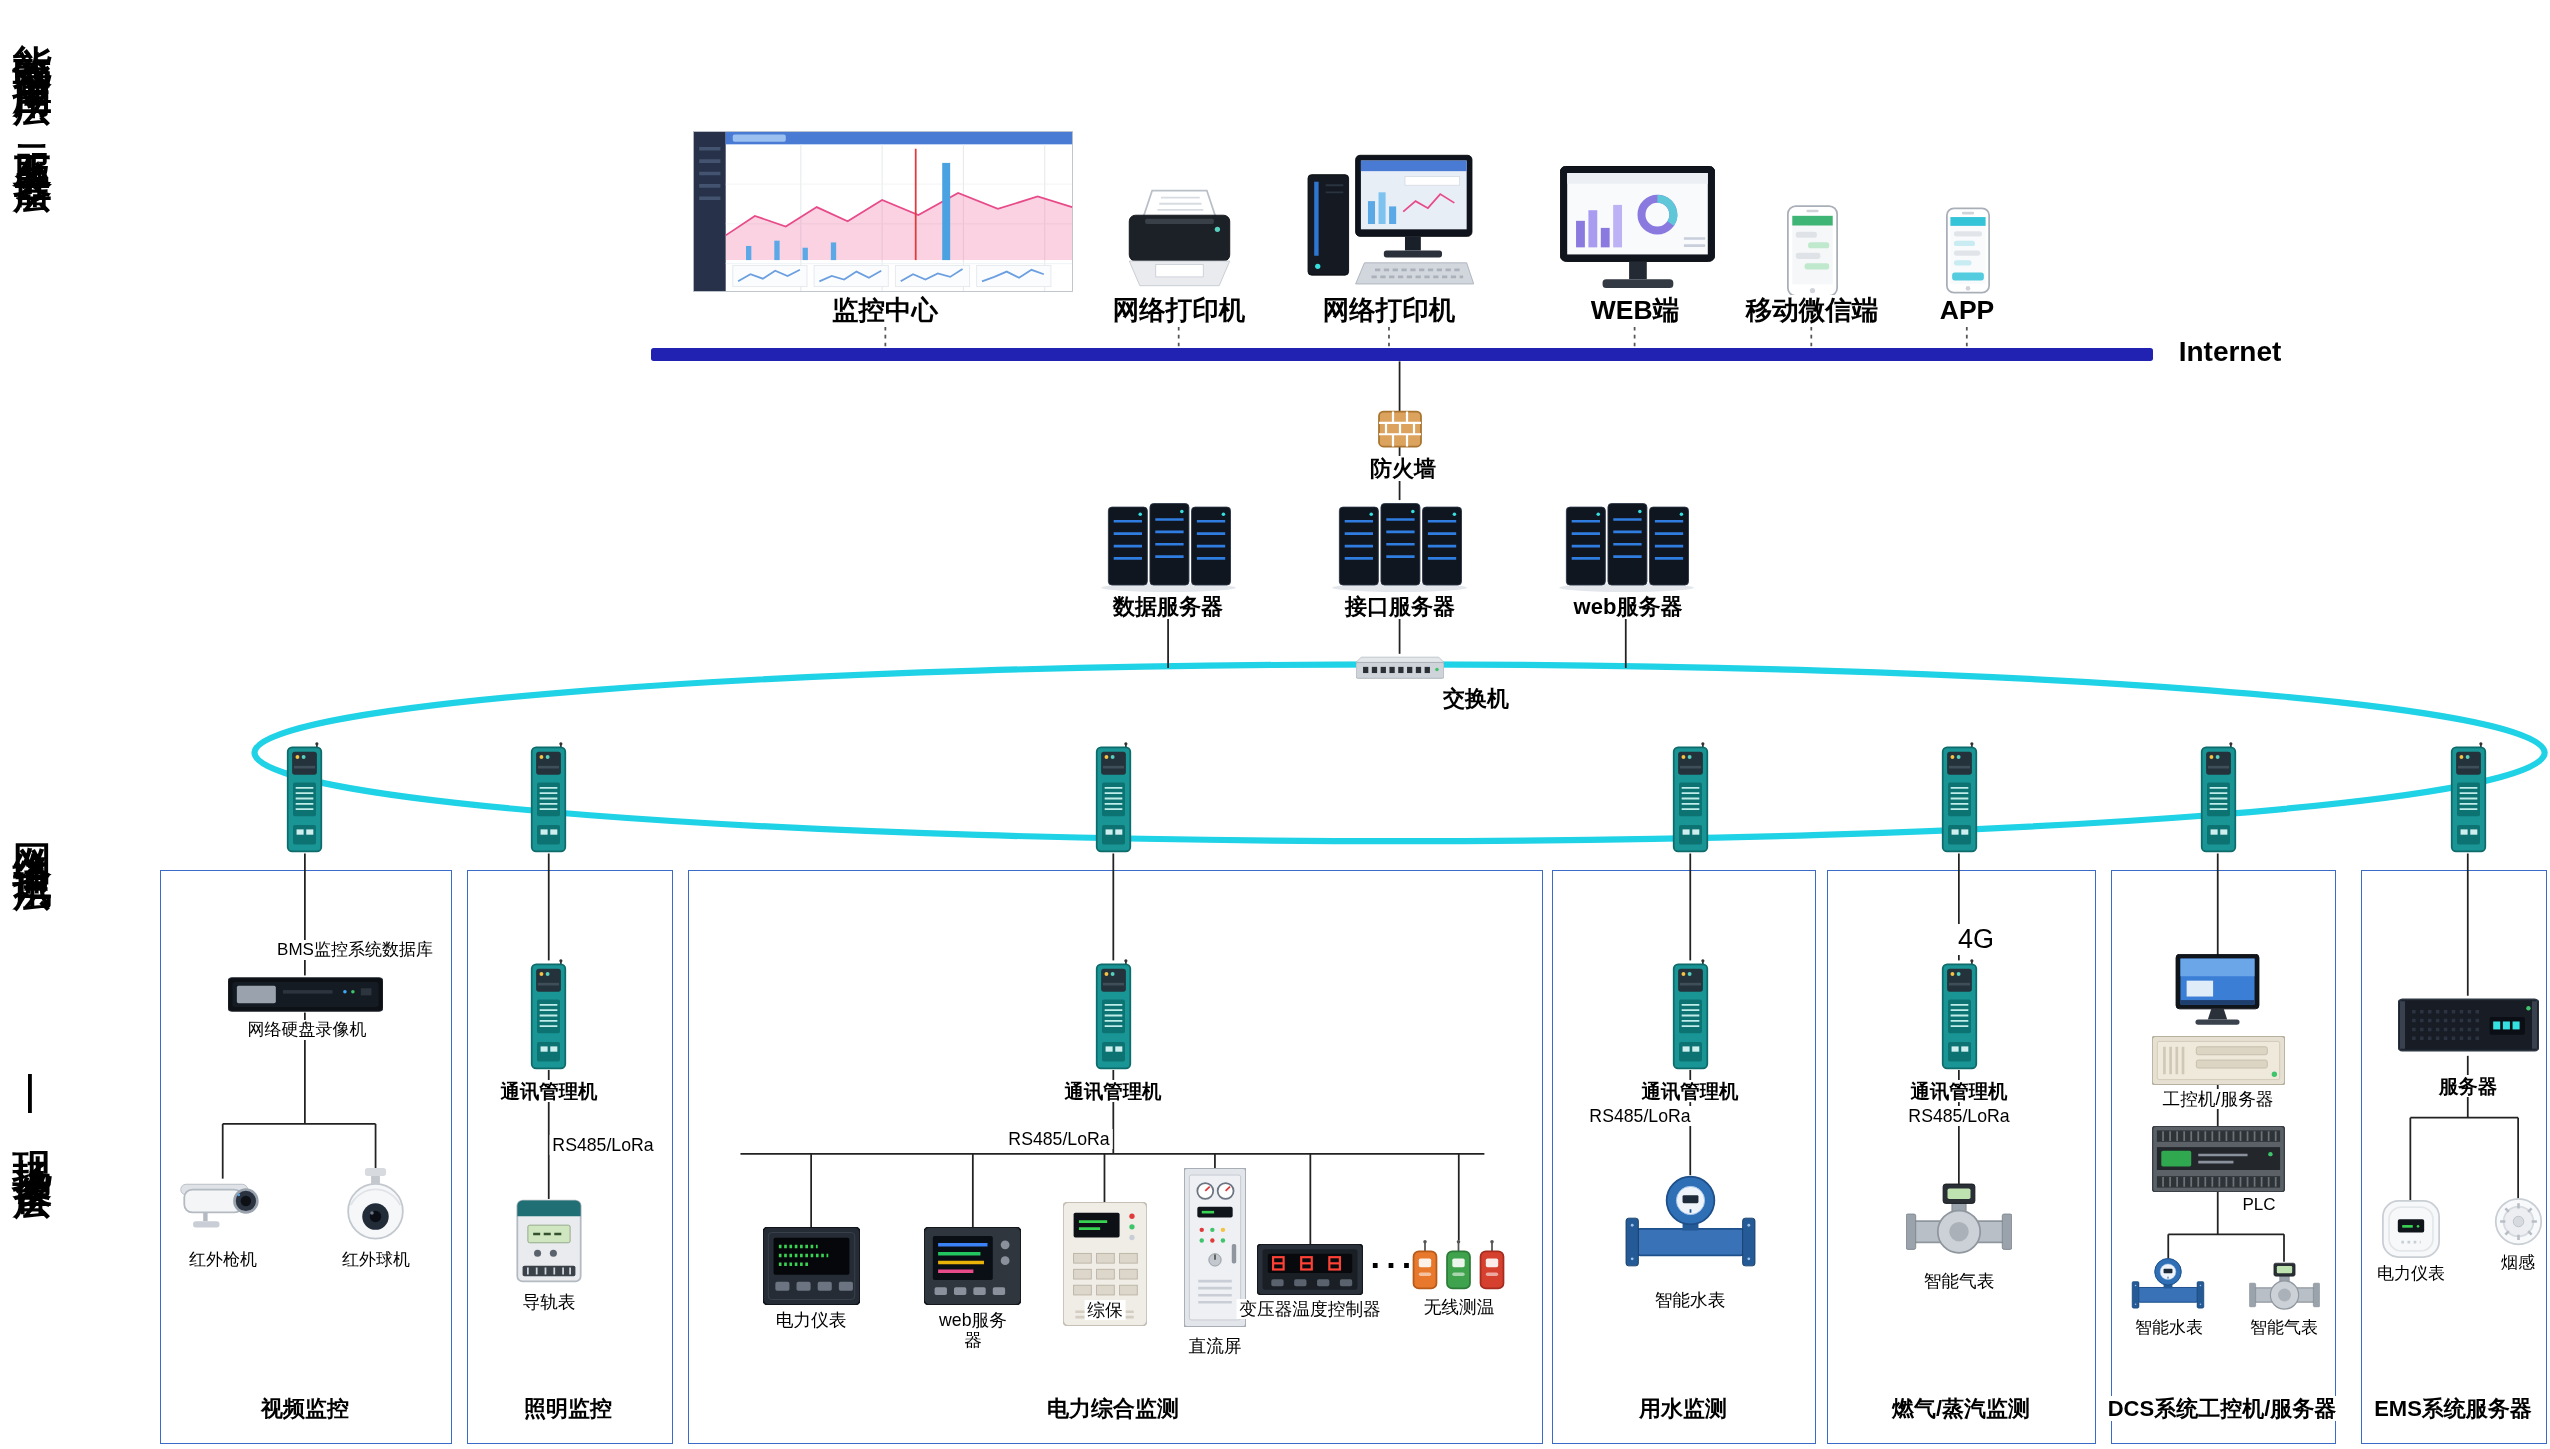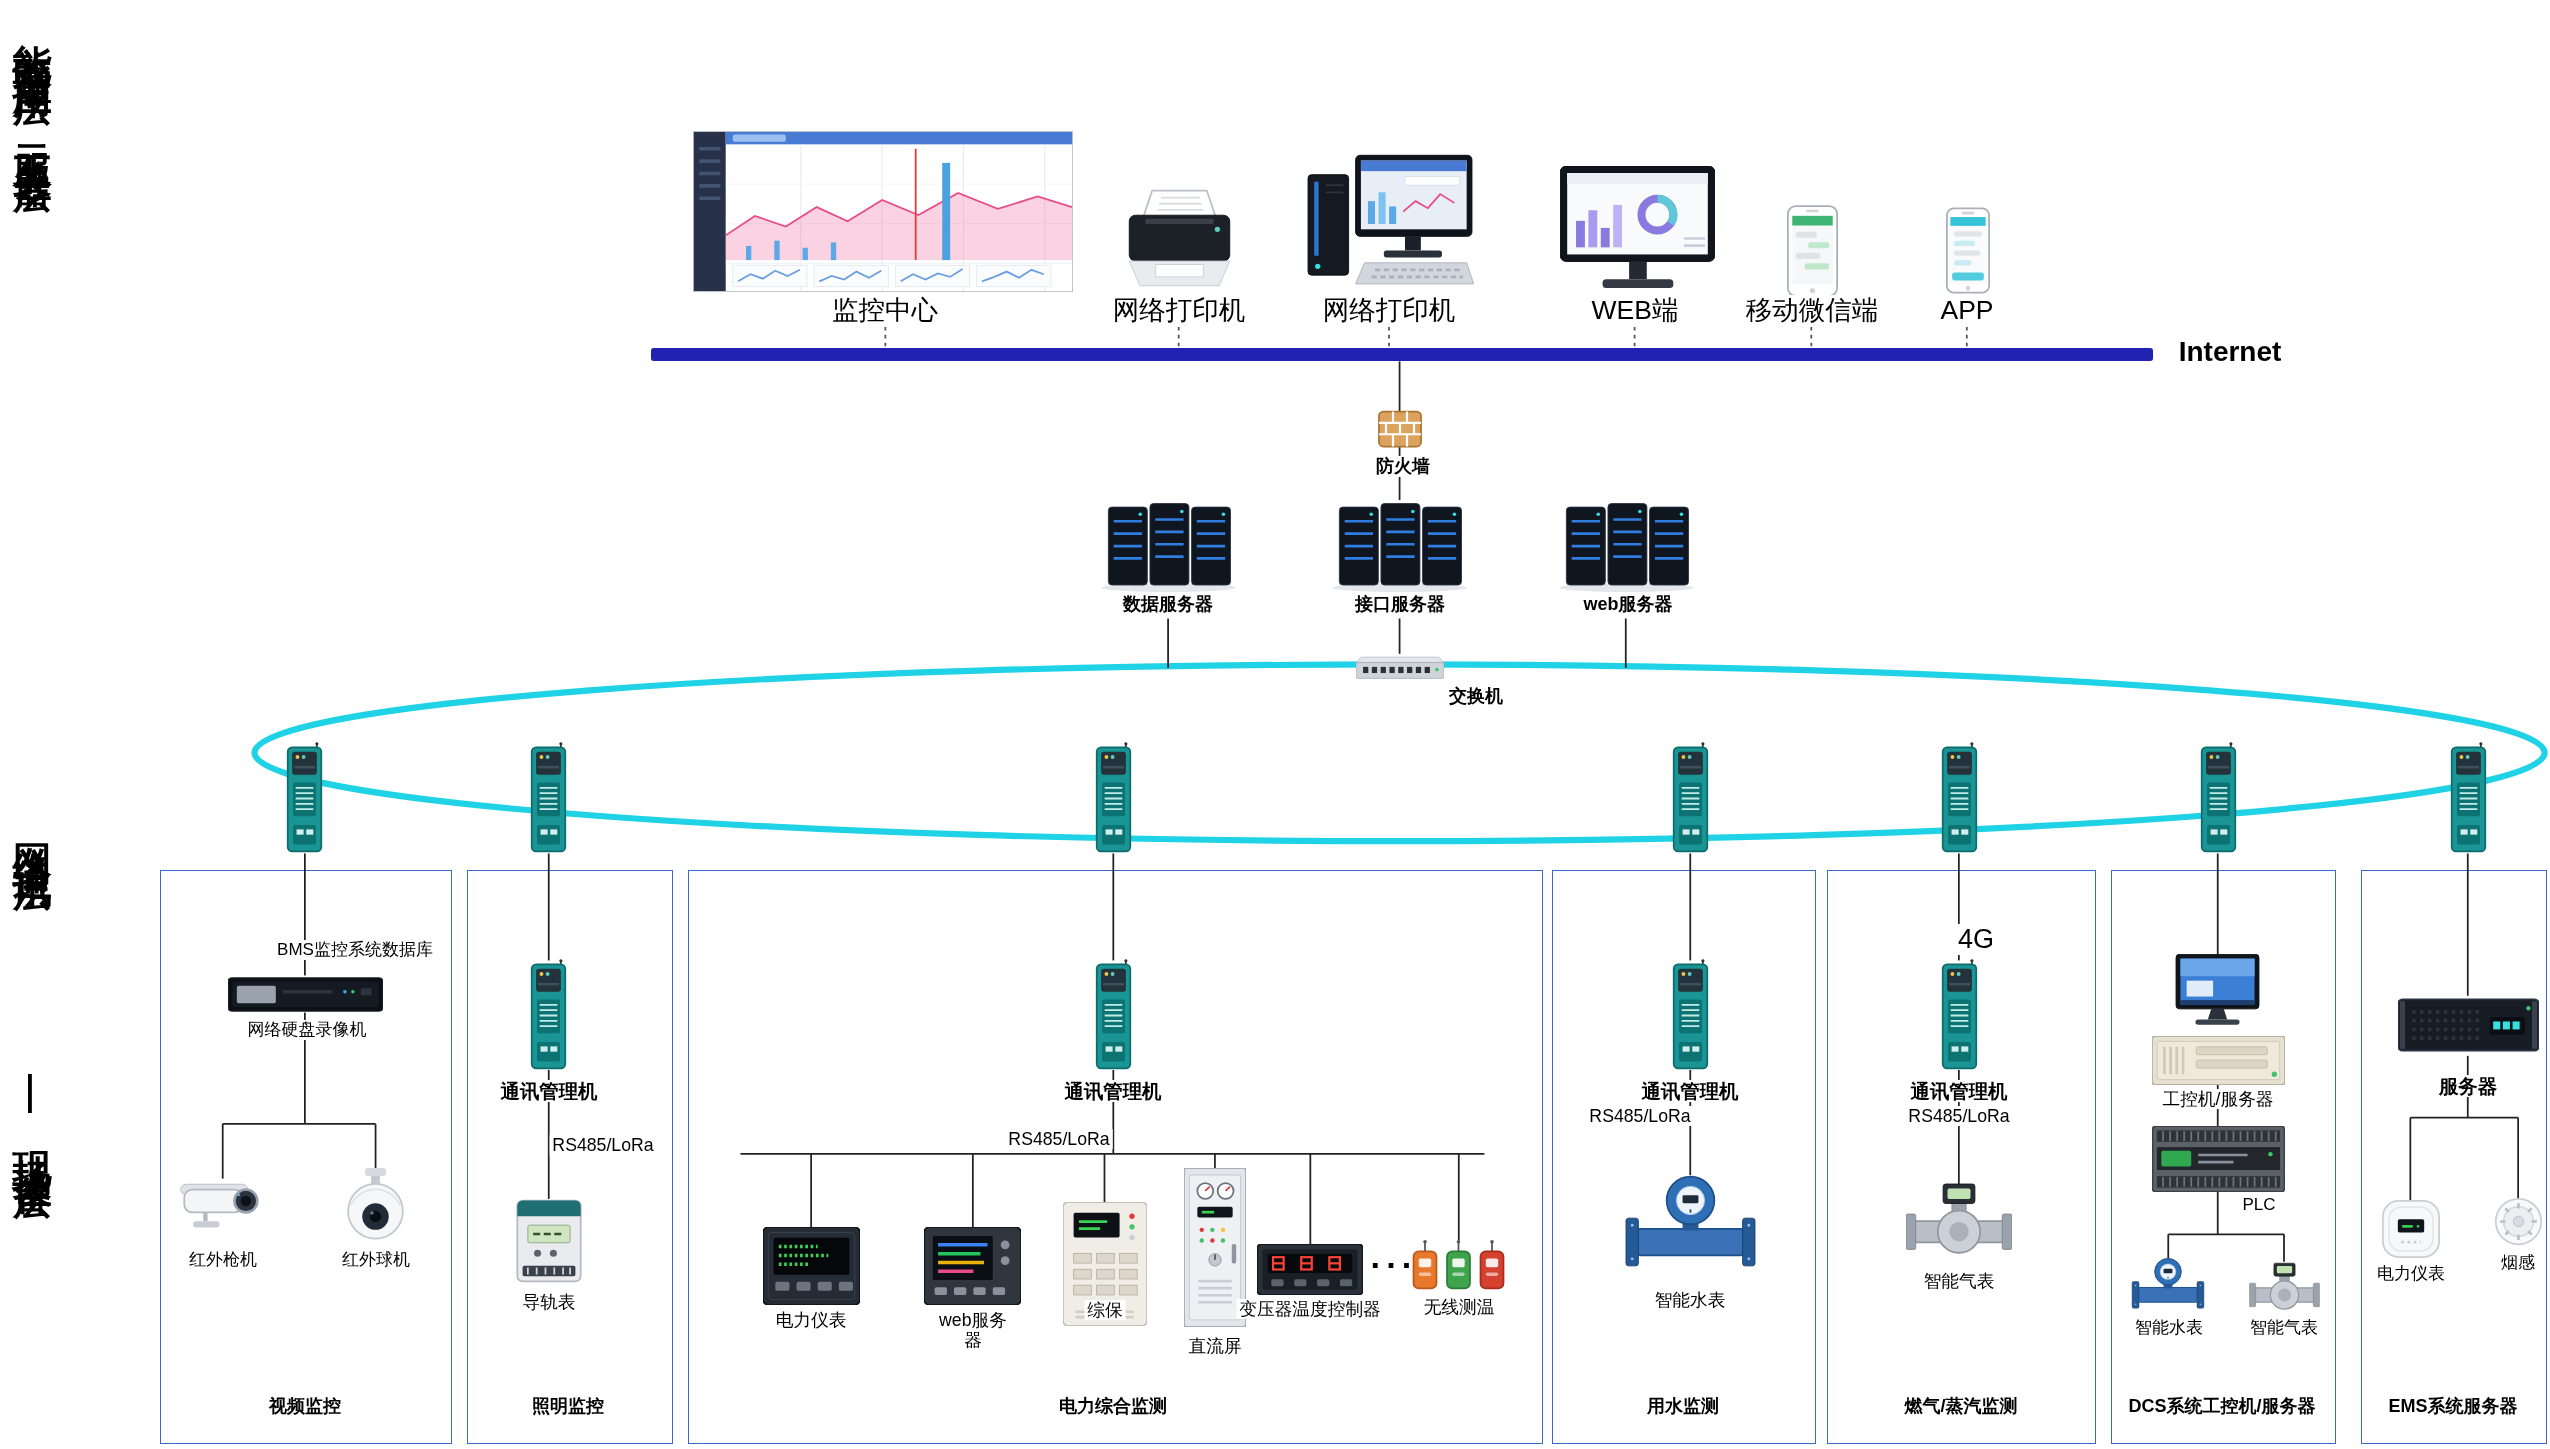--- a/index.html
+++ b/index.html
@@ -1,22 +1,22 @@
 <!DOCTYPE html>
 <html style="--internet-bar: #2121b2; --ring: #1fd2e6; --group-border: #3a6bc8;font-size:14px"><head>
 <meta charset="utf-8">
 <style>
   html,body{margin:0;padding:0;background:#fff;}
   #canvas{position:relative;width:2550px;height:1449px;background:#fff;overflow:hidden;
           font-family:"Liberation Sans","DejaVu Sans",sans-serif;color:#000;}
   .abs{position:absolute;}
   .lbl{position:absolute;transform:translateX(-50%);white-space:nowrap;background:#fff;
        line-height:1.15;text-align:center;padding:0 2.7px;}
-  .lbl-lg{font-size:26.5px;font-weight:normal;}
-  .lbl-md{font-size:18px;font-weight:bold;}
+  .lbl-lg{font-size:26.5px;font-weight:bold;}
+  .lbl-md{font-size:22px;font-weight:bold;}
   .lbl-bd{font-size:19.4px;font-weight:bold;}
   .lbl-sm{font-size:17.7px;font-weight:normal;}
   .lbl-xs{font-size:17px;font-weight:normal;}
   .wrap{white-space:normal;width:85px;}
   .vtext{position:absolute;writing-mode:vertical-rl;font-size:39px;font-weight:bold;
          letter-spacing:8px;color:#000;}
   .bar{position:absolute;background:var(--internet-bar,#2121b2);border-radius:2.7px;}
   .gbox{position:absolute;border:1.8px solid var(--group-border,#3a6bc8);background:transparent;}
   svg{display:block;}
 </style>

